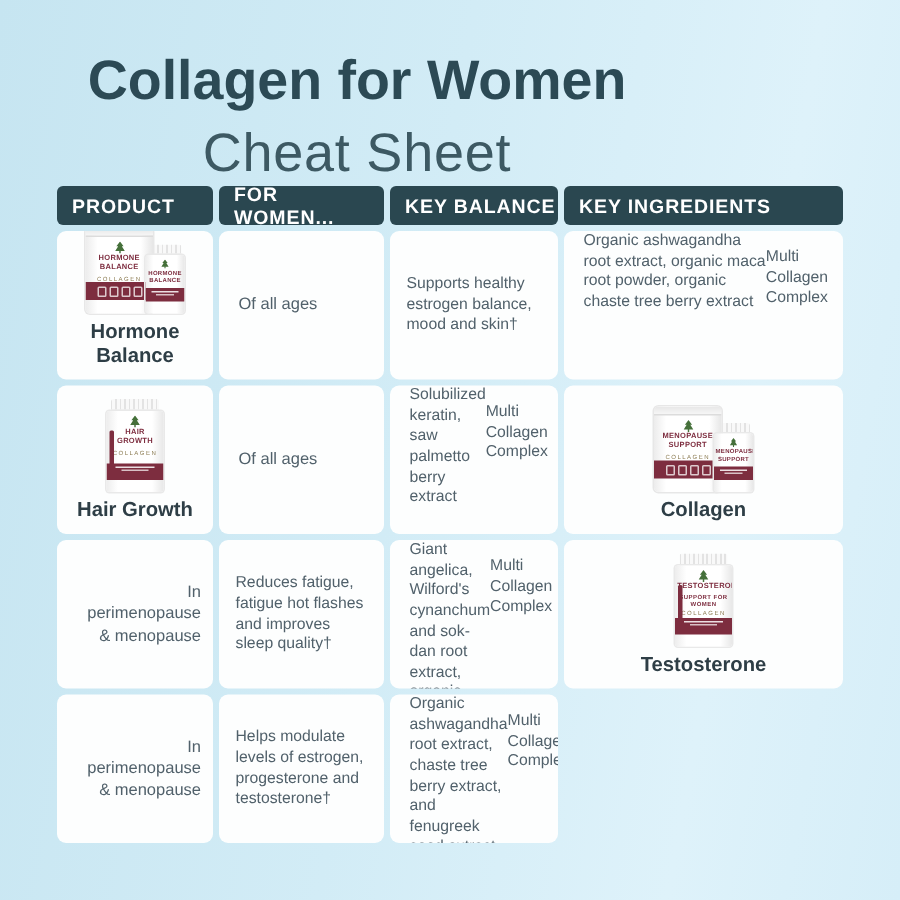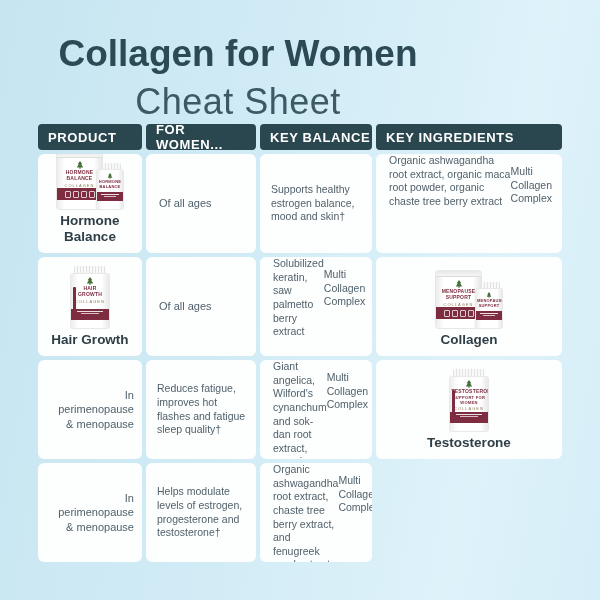--- a/index.html
+++ b/index.html
@@ -171,21 +171,21 @@
             <div class="band2"></div>
           </div>
         </div>
       </div>
       <div class="name">Collagen</div>
     </div>
     <div class="cell fw-cell">
         <p>In perimenopause &amp; menopause</p>
       </div>
     <div class="cell kb-cell">
-        <p>Reduces fatigue, improves hot flashes and fatigue sleep quality†</p>
+        <p>Reduces fatigue, fatigue hot flashes and improves sleep quality†</p>
       </div>
     <div class="cell ki-cell">
       <p>Giant angelica, Wilford's cynanchum and sok-dan root extract, organic chaste tree berry extract</p>
       <p class="base">Multi Collagen Complex</p>
     </div>
 
     <div class="cell p-cell">
       <div class="art">
         <div class="bottle lg">
           <div class="cap"></div>

